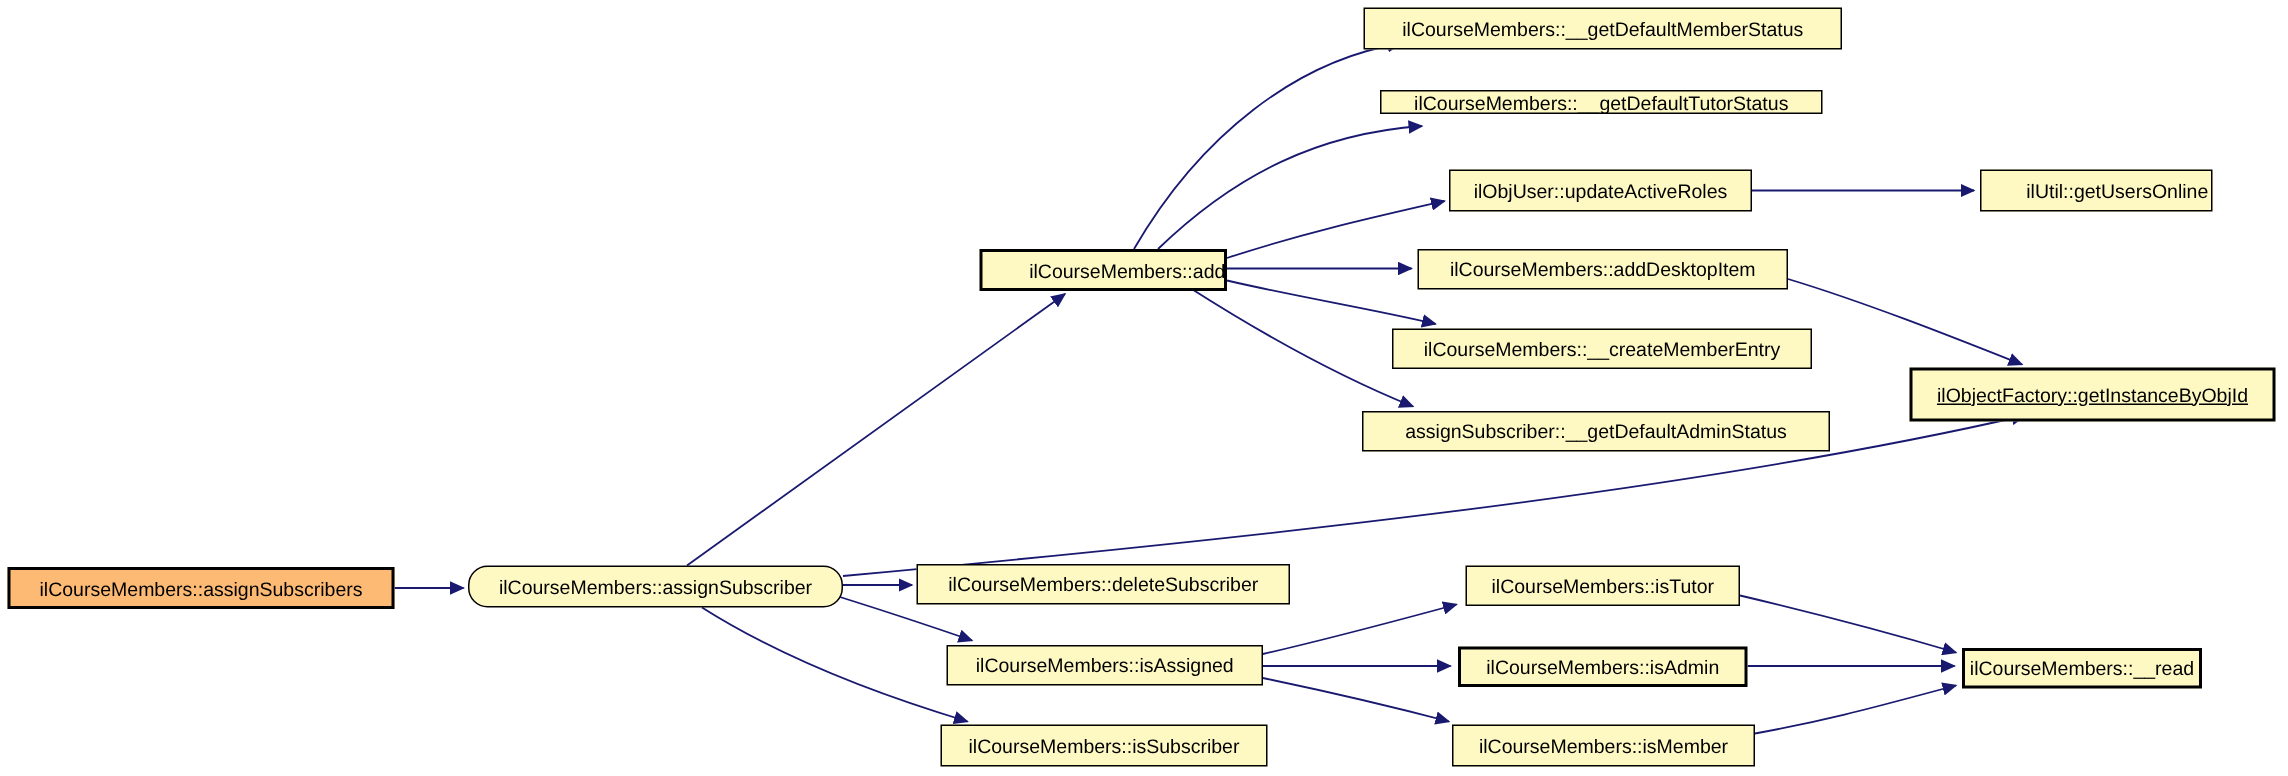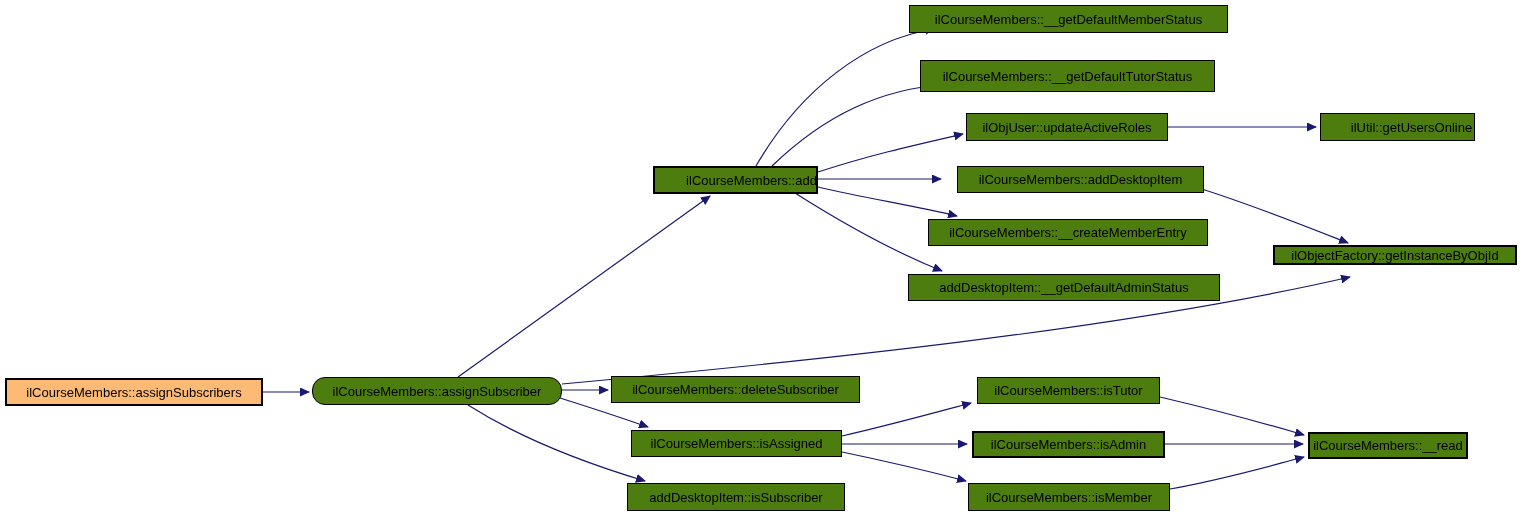--- a/index.html
+++ b/index.html
@@ -8,21 +8,21 @@
     width:1525px;height:517px;
     background:#ffffff;
     font-family:"Liberation Sans","DejaVu Sans",sans-serif;
     font-size:13px;color:#000;
     overflow:hidden;
   }
   svg.edges{position:absolute;left:0;top:0;width:1525px;height:517px;pointer-events:none;}
   path.edge{fill:none;stroke:#191970;stroke-width:1.2px;}
   .node{
     position:absolute;box-sizing:border-box;
-    border:1px solid #000;background:#4d7c0f;
+    border:1px solid #000;background:#fef9c3;
     display:flex;align-items:center;justify-content:center;
     white-space:nowrap;text-align:center;
     cursor:pointer;
   }
   .node.bold{border-width:2px;}
   .node.root{background:#fdba74;border-width:2px;cursor:default;}
 </style>
 </head>
 <body>
 
@@ -57,39 +57,39 @@
   </svg>
 
   <div class="node root" style="left:5px;top:378px;width:258px;height:28px;">ilCourseMembers::assignSubscribers</div>
 
   <div class="node" style="left:312px;top:377px;width:250px;height:28px;border-radius:13px;">ilCourseMembers::assignSubscriber</div>
 
   <div class="node bold" style="left:653px;top:166px;width:165px;height:28px;padding-left:32px;">ilCourseMembers::add</div>
 
   <div class="node" style="left:909px;top:5px;width:319px;height:28px;">ilCourseMembers::__getDefaultMemberStatus</div>
 
-  <div class="node" style="left:920px;top:60px;width:295px;height:32px;">ilCourseMembers::__getDefaultTutorStatus</div>
+  <div class="node" style="left:920px;top:60px;width:295px;height:16px;">ilCourseMembers::__getDefaultTutorStatus</div>
 
   <div class="node" style="left:966px;top:113px;width:202px;height:28px;">ilObjUser::updateActiveRoles</div>
 
   <div class="node" style="left:1320px;top:113px;width:155px;height:28px;padding-left:28px;">ilUtil::getUsersOnline</div>
 
-  <div class="node" style="left:945px;top:166px;width:247px;height:27px;margin-left:12px;">ilCourseMembers::addDesktopItem</div>
+  <div class="node" style="left:945px;top:166px;width:247px;height:27px;">ilCourseMembers::addDesktopItem</div>
 
   <div class="node" style="left:928px;top:219px;width:280px;height:27px;">ilCourseMembers::__createMemberEntry</div>
 
-  <div class="node" style="left:908px;top:274px;width:312px;height:27px;">addDesktopItem::__getDefaultAdminStatus</div>
+  <div class="node" style="left:908px;top:274px;width:312px;height:27px;">assignSubscriber::__getDefaultAdminStatus</div>
 
-  <div class="node bold" style="left:1273px;top:245px;width:244px;height:20px;">ilObjectFactory::getInstanceByObjId</div>
+  <div class="node bold" style="left:1273px;top:245px;width:244px;height:36px;text-decoration:underline;">ilObjectFactory::getInstanceByObjId</div>
 
   <div class="node" style="left:611px;top:376px;width:249px;height:27px;">ilCourseMembers::deleteSubscriber</div>
 
   <div class="node" style="left:631px;top:430px;width:211px;height:27px;">ilCourseMembers::isAssigned</div>
 
-  <div class="node" style="left:627px;top:483px;width:218px;height:28px;">addDesktopItem::isSubscriber</div>
+  <div class="node" style="left:627px;top:483px;width:218px;height:28px;">ilCourseMembers::isSubscriber</div>
 
   <div class="node bold" style="left:972px;top:431px;width:193px;height:27px;">ilCourseMembers::isAdmin</div>
 
   <div class="node" style="left:977px;top:377px;width:183px;height:27px;">ilCourseMembers::isTutor</div>
 
   <div class="node" style="left:968px;top:483px;width:202px;height:28px;">ilCourseMembers::isMember</div>
 
   <div class="node bold" style="left:1308px;top:432px;width:160px;height:27px;">ilCourseMembers::__read</div>
 
 </div>

